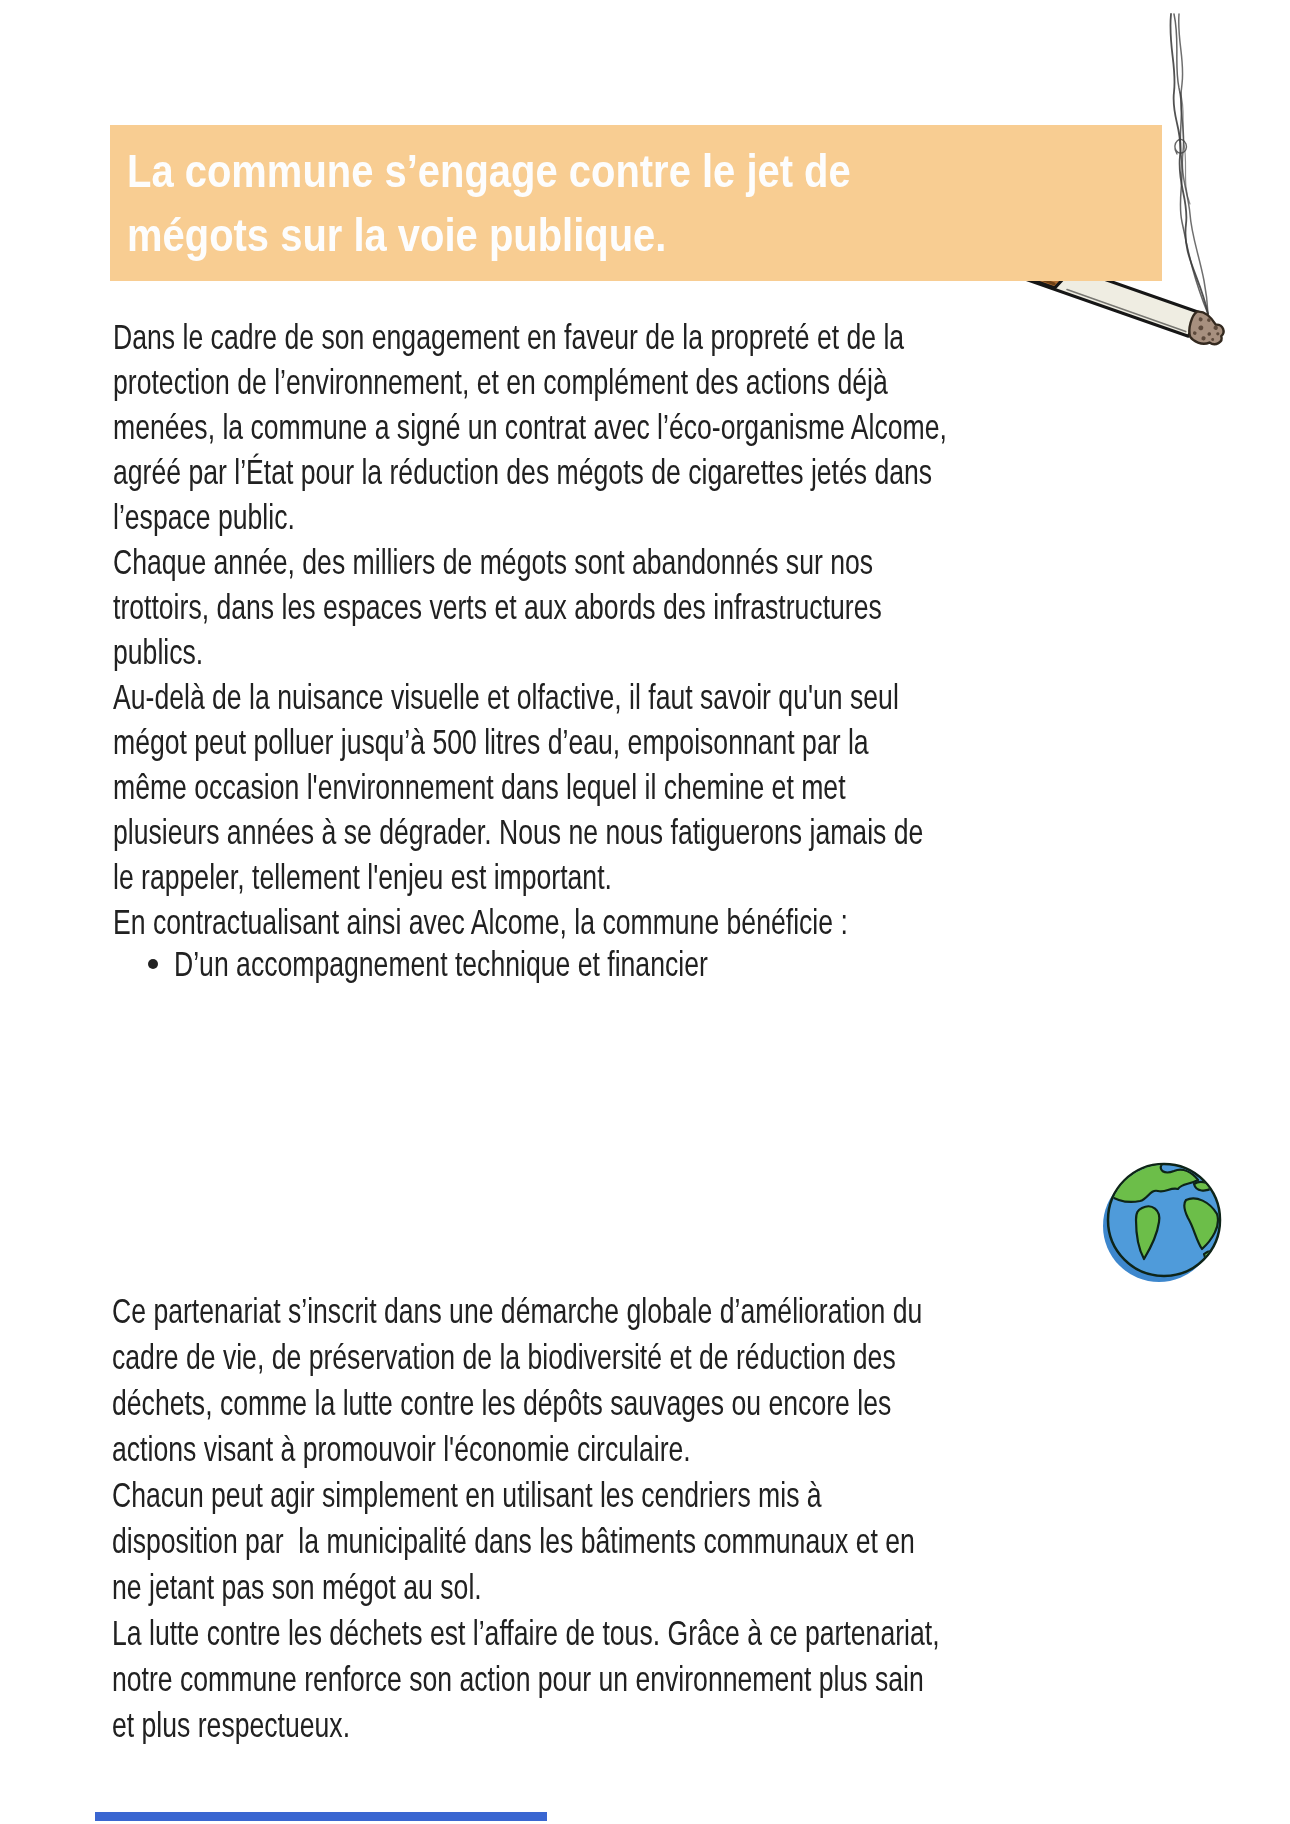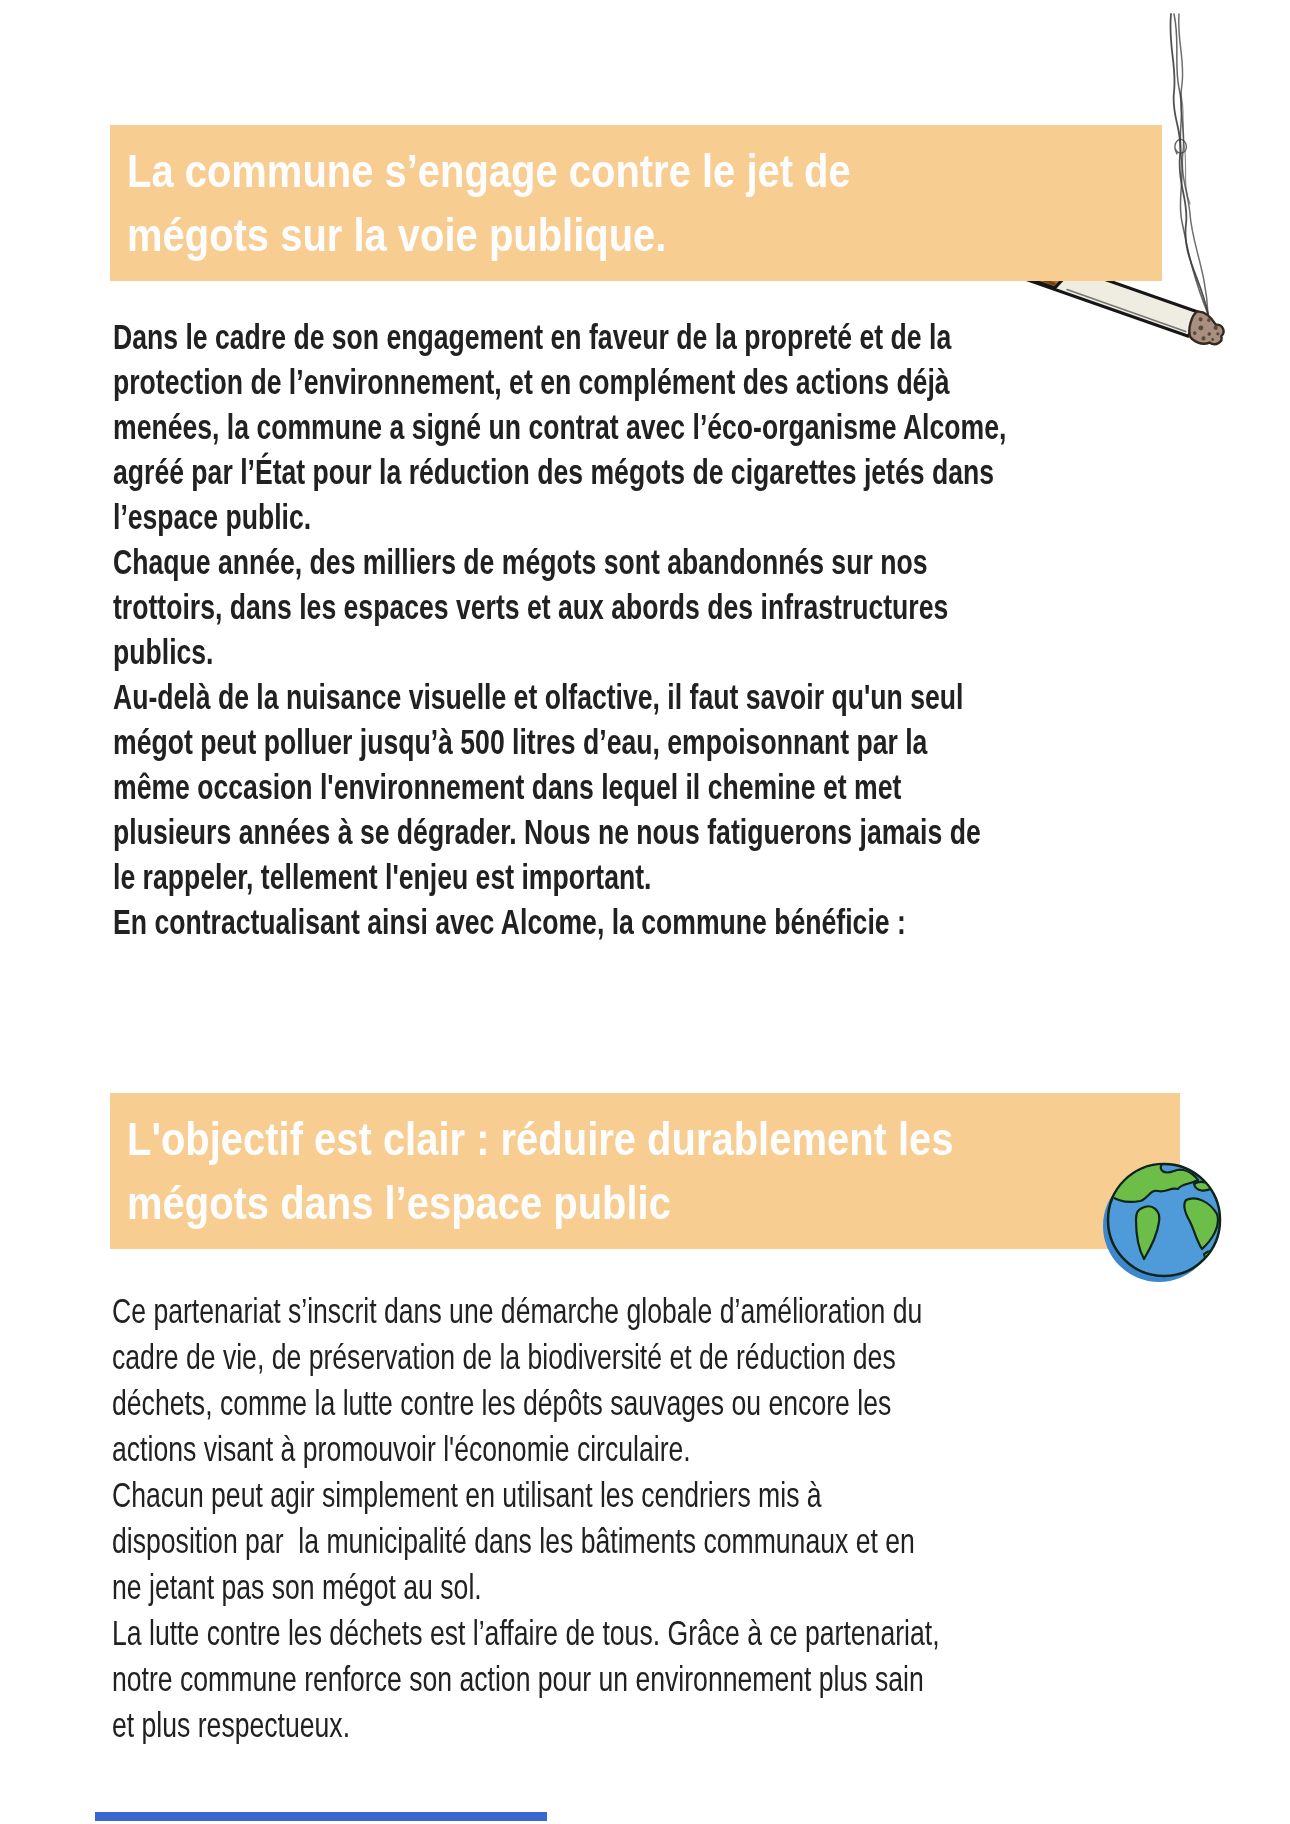--- a/index.html
+++ b/index.html
@@ -28,21 +28,21 @@
     font-weight: bold;
     line-height: 64px;
     color: #FDFDFD;
     transform: scaleX(0.85);
     transform-origin: 0 50%;
     letter-spacing: 0px;
   }
 
   
   .body { position: absolute; }
-  .body1 { left: 113px; top: 314px; font-weight: bold; }
+  .body1 { left: 113px; top: 314px; }
   .body2 { left: 112px; top: 1288px; }
   .ln {
     display: block;
     white-space: pre;
     font-size: 35px;
     line-height: 45px;
     color: #212121;
     transform: scaleX(0.76);
     transform-origin: 0 50%;
   }
@@ -138,26 +138,26 @@
     <div class="ln">publics.</div>
     <div class="ln">Au-delà de la nuisance visuelle et olfactive, il faut savoir qu'un seul</div>
     <div class="ln">mégot peut polluer jusqu’à 500 litres d’eau, empoisonnant par la</div>
     <div class="ln">même occasion l'environnement dans lequel il chemine et met</div>
     <div class="ln">plusieurs années à se dégrader. Nous ne nous fatiguerons jamais de</div>
     <div class="ln">le rappeler, tellement l'enjeu est important.</div>
     <div class="ln">En contractualisant ainsi avec Alcome, la commune bénéficie :</div>
   </div>
 
   <ul class="bullets">
+    <li>
+      <span class="dot"></span>
+      <span class="li-ln">D’un accompagnement technique et financier</span>
+    </li>
   </ul>
 
-  <div class="banner banner2">
-    <div class="bln">L'objectif est clair : réduire durablement les</div>
-    <div class="bln">mégots dans l’espace public</div>
-  </div>
 
   <svg class="earth" viewBox="0 0 132 132" aria-hidden="true">
     <defs>
       <clipPath id="earthClip">
           <circle cx="66" cy="64" r="55"></circle>
         </clipPath>
     </defs>
     <circle cx="61" cy="70" r="56" fill="#3D87CD"></circle>
     <circle cx="66" cy="64" r="56" fill="#4F9BDA" stroke="#0E2418" stroke-width="2.5"></circle>
     <g clip-path="url(#earthClip)" fill="#6CBE49" stroke="#0E2418" stroke-width="2.2" stroke-linejoin="round">

